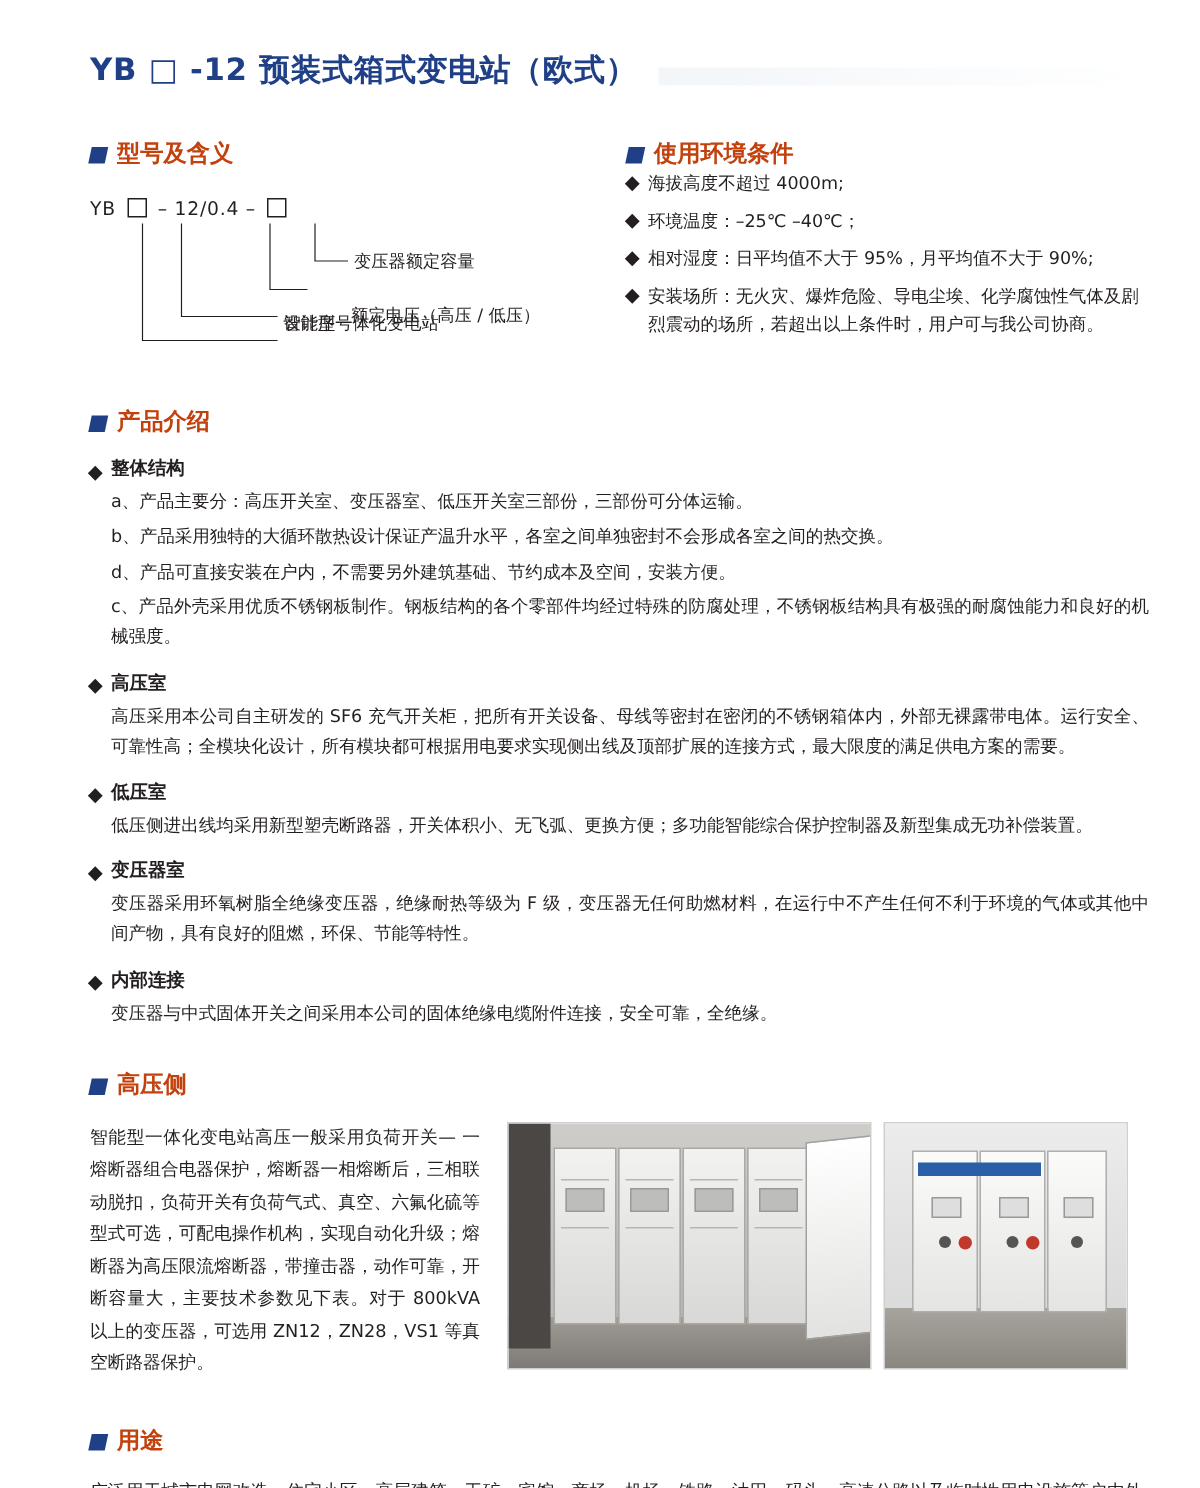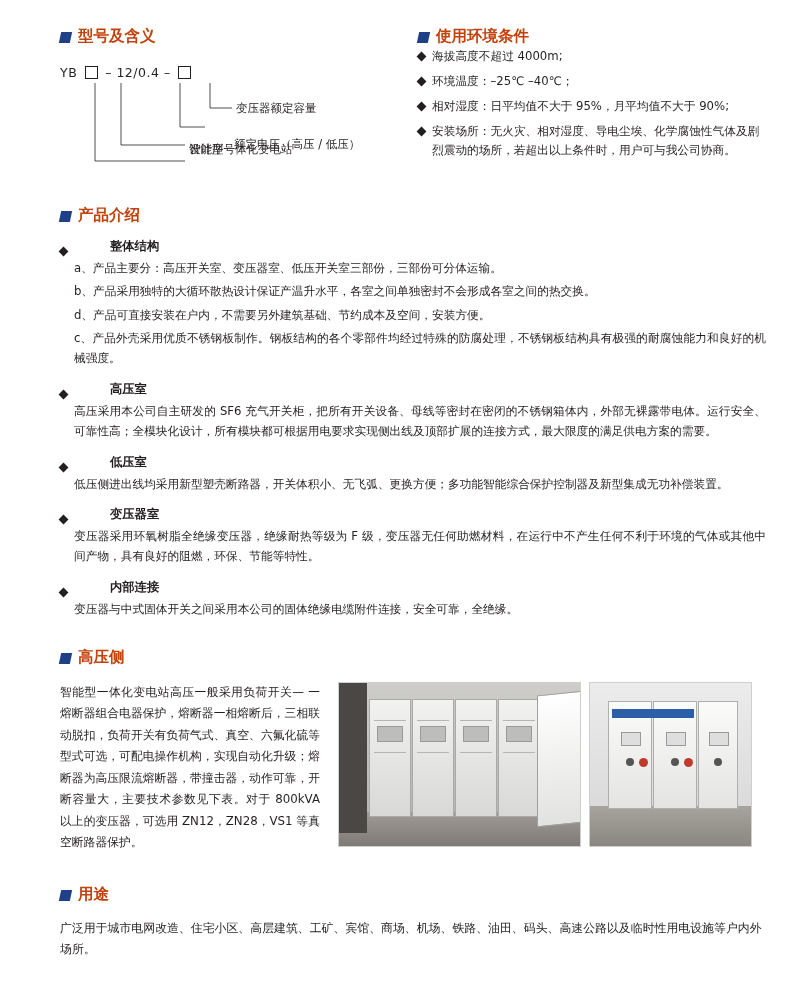--- a/index.html
+++ b/index.html
@@ -108,24 +108,23 @@
     width: 7px; height: 7px;
     background: #231f20;
     transform: rotate(45deg);
     margin: 6px 7px 0 0;
   }
   .cond-text { flex: 1; }
 
   
   .intro { margin-top: 30px; padding: 0 34px 0 60px; }
   .sub-head {
-    display: flex; align-items: flex-end;
+    display: flex; align-items: center;
     font-size: 12.3px; font-weight: bold;
     margin-top: 12px;
-    gap: 36px;
   }
   .sub-head .dia { margin-top: 5px; }
   .para {
     font-size: 11.7px;
     line-height: 1.74;
     margin: 3px 0 0 14px;
     text-align: justify;
   }
 
   
@@ -169,20 +168,24 @@
 
   
   .usage { margin-top: 30px; padding: 0 34px 0 60px; }
   .usage-text { font-size: 11.9px; line-height: 1.8; margin-top: 13px; }
 </style>
 </head>
 <body>
 
 <div class="page">
 
+  <div class="header">
+    <div class="header-rule"></div>
+    <div class="header-title">YB □ -12 预装式箱式变电站（欧式）</div>
+  </div>
 
   <div class="top-wrap">
 
     <div class="col-left">
       <div class="sec-head">
         <span class="sq"></span>
         <span>型号及含义</span>
       </div>
 
       <div class="model">
@@ -221,21 +224,21 @@
         <div class="cond-item">
           <span class="dia"></span>
           <span class="cond-text">环境温度：–25℃ –40℃；</span>
         </div>
         <div class="cond-item">
           <span class="dia"></span>
           <span class="cond-text">相对湿度：日平均值不大于 95%，月平均值不大于 90%;</span>
         </div>
         <div class="cond-item">
           <span class="dia"></span>
-          <span class="cond-text">安装场所：无火灾、相对湿度、导电尘埃、化学腐蚀性气体及剧烈震动的场所，若超出以上条件时，用户可与我公司协商。</span>
+          <span class="cond-text">安装场所：无火灾、爆炸危险、导电尘埃、化学腐蚀性气体及剧烈震动的场所，若超出以上条件时，用户可与我公司协商。</span>
         </div>
       </div>
     </div>
   </div>
 
   <div class="intro">
     <div class="sec-head">
       <span class="sq"></span>
       <span>产品介绍</span>
     </div>

